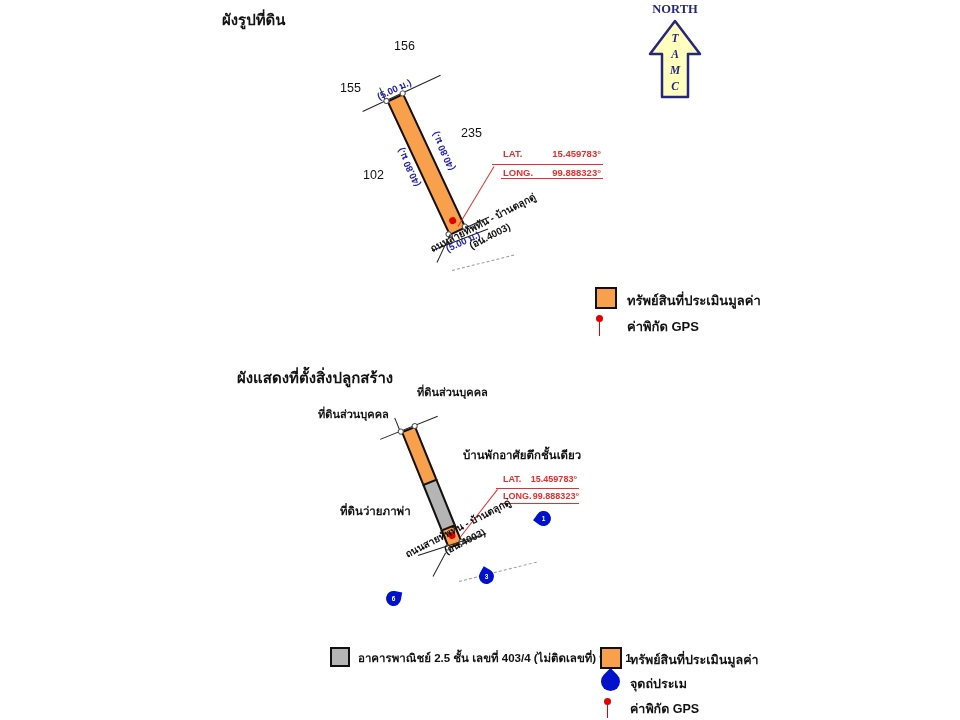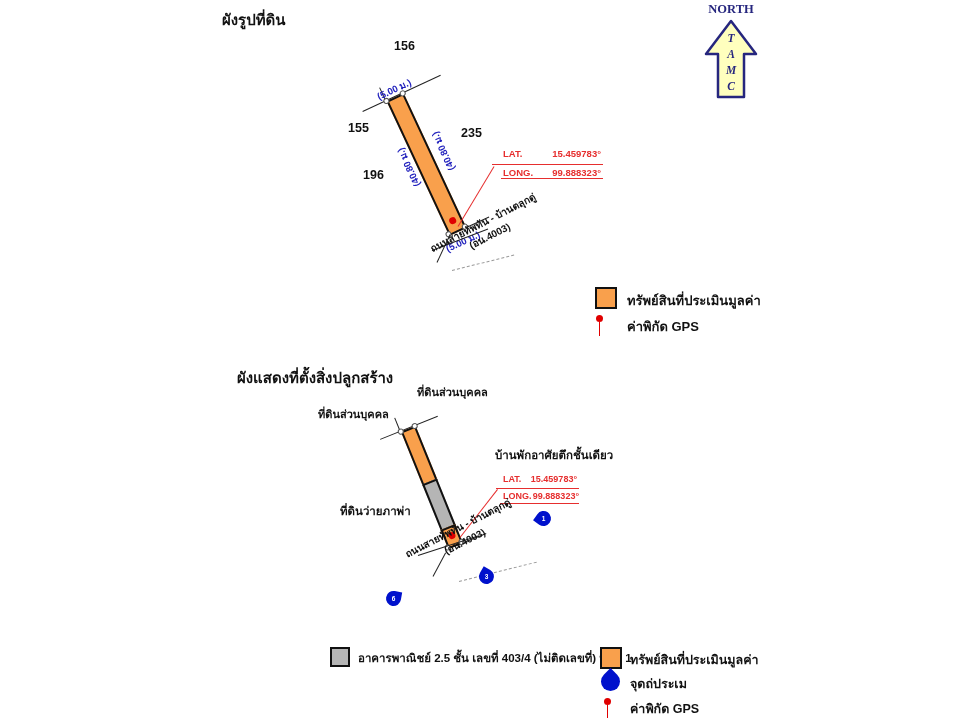--- a/index.html
+++ b/index.html
@@ -1,21 +1,21 @@
 <!DOCTYPE html>
 <html><head>
 <meta charset="utf-8">
 <style>
   html,body{margin:0;padding:0;background:#ffffff;}
   #page{position:relative;width:960px;height:720px;background:#fff;overflow:hidden;
         font-family:"Liberation Sans","DejaVu Sans",sans-serif;color:#111;}
   .abs{position:absolute;}
   .thai{font-weight:bold;color:#111;}
   .title{font-size:15px;font-weight:bold;}
-  .parcel-no{font-size:12.5px;font-weight:bold;color:#111;}
+  .parcel-no{font-size:12.5px;font-weight:normal;color:#111;}
   .dim{color:#2121BD;font-weight:bold;font-size:9.5px;white-space:nowrap;text-align:center;}
   .redtxt{color:#E62E2E;font-weight:bold;font-size:9.5px;display:flex;justify-content:space-between;white-space:nowrap;}
   .redline{border-top:1.2px solid #E62E2E;height:0;}
   .blackline{border-top:1.5px solid #222;height:0;}
   .vline{border-left:1.5px solid #222;width:0;}
   .dashline{border-top:1.2px dashed #999;height:0;}
   .strip{box-sizing:border-box;border:2px solid #111;}
   .marker{position:absolute;width:6px;height:6px;border-radius:50%;background:#fff;border:1px solid #555;box-sizing:border-box;}
   .gps-dot{position:absolute;width:7px;height:7px;border-radius:50%;background:#E00000;}
   .drop{position:absolute;background:#0011CC;border-radius:0 50% 50% 50%;}
@@ -27,37 +27,37 @@
   .north-letter{position:absolute;left:0;width:100%;text-align:center;color:#26267E;
                 font-family:"Liberation Serif","DejaVu Serif",serif;font-weight:bold;font-style:italic;font-size:11.5px;}
 </style>
 </head>
 <body>
 
 <div id="page">
 
   <div class="abs title" style="left:222px;top:8px;">ผังรูปที่ดิน</div>
 
-  <div class="abs" style="left:700px;top:2px;width:62px;text-align:center;">
+  <div class="abs" style="left:644px;top:2px;width:62px;text-align:center;">
     <div style="color:#26267E;font-family:'Liberation Serif','DejaVu Serif',serif;font-weight:bold;font-size:12.5px;">NORTH</div>
     <div style="position:relative;width:54px;height:80px;margin:2px auto 0;">
       <svg width="54" height="80" viewBox="0 0 54 80">
         <polygon points="27,2 52,35 40,35 40,78 14,78 14,35 2,35" fill="#FFFFBE" stroke="#26267E" stroke-width="2.5" stroke-linejoin="round"></polygon>
       </svg>
       <span class="north-letter" style="top:13px;">T</span>
       <span class="north-letter" style="top:29px;">A</span>
       <span class="north-letter" style="top:45px;">M</span>
       <span class="north-letter" style="top:61px;">C</span>
     </div>
   </div>
 
   <div class="abs parcel-no" style="left:394px;top:39px;">156</div>
-  <div class="abs parcel-no" style="left:348px;top:81px;margin-top:40px;">155</div>
+  <div class="abs parcel-no" style="left:340px;top:81px;">155</div>
   <div class="abs parcel-no" style="left:461px;top:126px;">235</div>
-  <div class="abs parcel-no" style="left:363px;top:168px;">196</div>
+  <div class="abs parcel-no" style="left:363px;top:168px;">102</div>
 
   <div class="abs" style="left:417px;top:90px;width:19px;height:149px;transform:rotate(-25deg);">
     <div class="strip" style="position:absolute;left:0;top:0;width:19px;height:149px;background:#F9A04C;"></div>
 
     <div class="abs blackline" style="left:-26px;top:-1px;width:86px;"></div>
     <div class="abs vline" style="left:-1px;top:-15px;height:15px;"></div>
     <div class="abs blackline" style="left:16px;top:148px;width:28px;"></div>
 
     <div class="marker" style="left:-3px;top:-3px;"></div>
     <div class="marker" style="left:15px;top:-3px;"></div>
@@ -95,21 +95,21 @@
   <div class="abs" style="left:596px;top:315px;width:8px;height:22px;">
     <div style="width:7px;height:7px;border-radius:50%;background:#E00000;"></div>
     <div style="width:0;border-left:1.5px solid #E00000;height:14px;margin-left:3px;"></div>
   </div>
   <div class="legend-label" style="left:627px;top:316px;">ค่าพิกัด GPS</div>
 
   <div class="abs title" style="left:237px;top:366px;">ผังแสดงที่ตั้งสิ่งปลูกสร้าง</div>
 
   <div class="abs thai" style="left:417px;top:383px;font-size:11px;">ที่ดินส่วนบุคคล</div>
   <div class="abs thai" style="left:318px;top:405px;font-size:11px;">ที่ดินส่วนบุคคล</div>
-  <div class="abs thai" style="left:463px;top:446px;font-size:11.5px;margin-left:32px;">บ้านพักอาศัยตึกชั้นเดียว</div>
+  <div class="abs thai" style="left:463px;top:446px;font-size:11.5px;">บ้านพักอาศัยตึกชั้นเดียว</div>
   <div class="abs thai" style="left:340px;top:502px;font-size:11.5px;">ที่ดินว่ายภาพ่า</div>
 
   <div class="abs" style="left:424px;top:424px;width:16px;height:127px;transform:rotate(-22deg);">
     <div class="strip" style="position:absolute;left:0;top:0;width:16px;height:59px;background:#F9A04C;"></div>
     <div class="strip" style="position:absolute;left:0;top:57px;width:16px;height:51px;background:#B5B5B5;"></div>
     <div class="strip" style="position:absolute;left:0;top:106px;width:16px;height:21px;background:#F9A04C;"></div>
 
     <div class="abs blackline" style="left:-22px;top:-1px;width:62px;"></div>
     <div class="abs vline" style="left:-1px;top:-15px;height:15px;"></div>
     <div class="abs blackline" style="left:13px;top:126px;width:28px;"></div>

